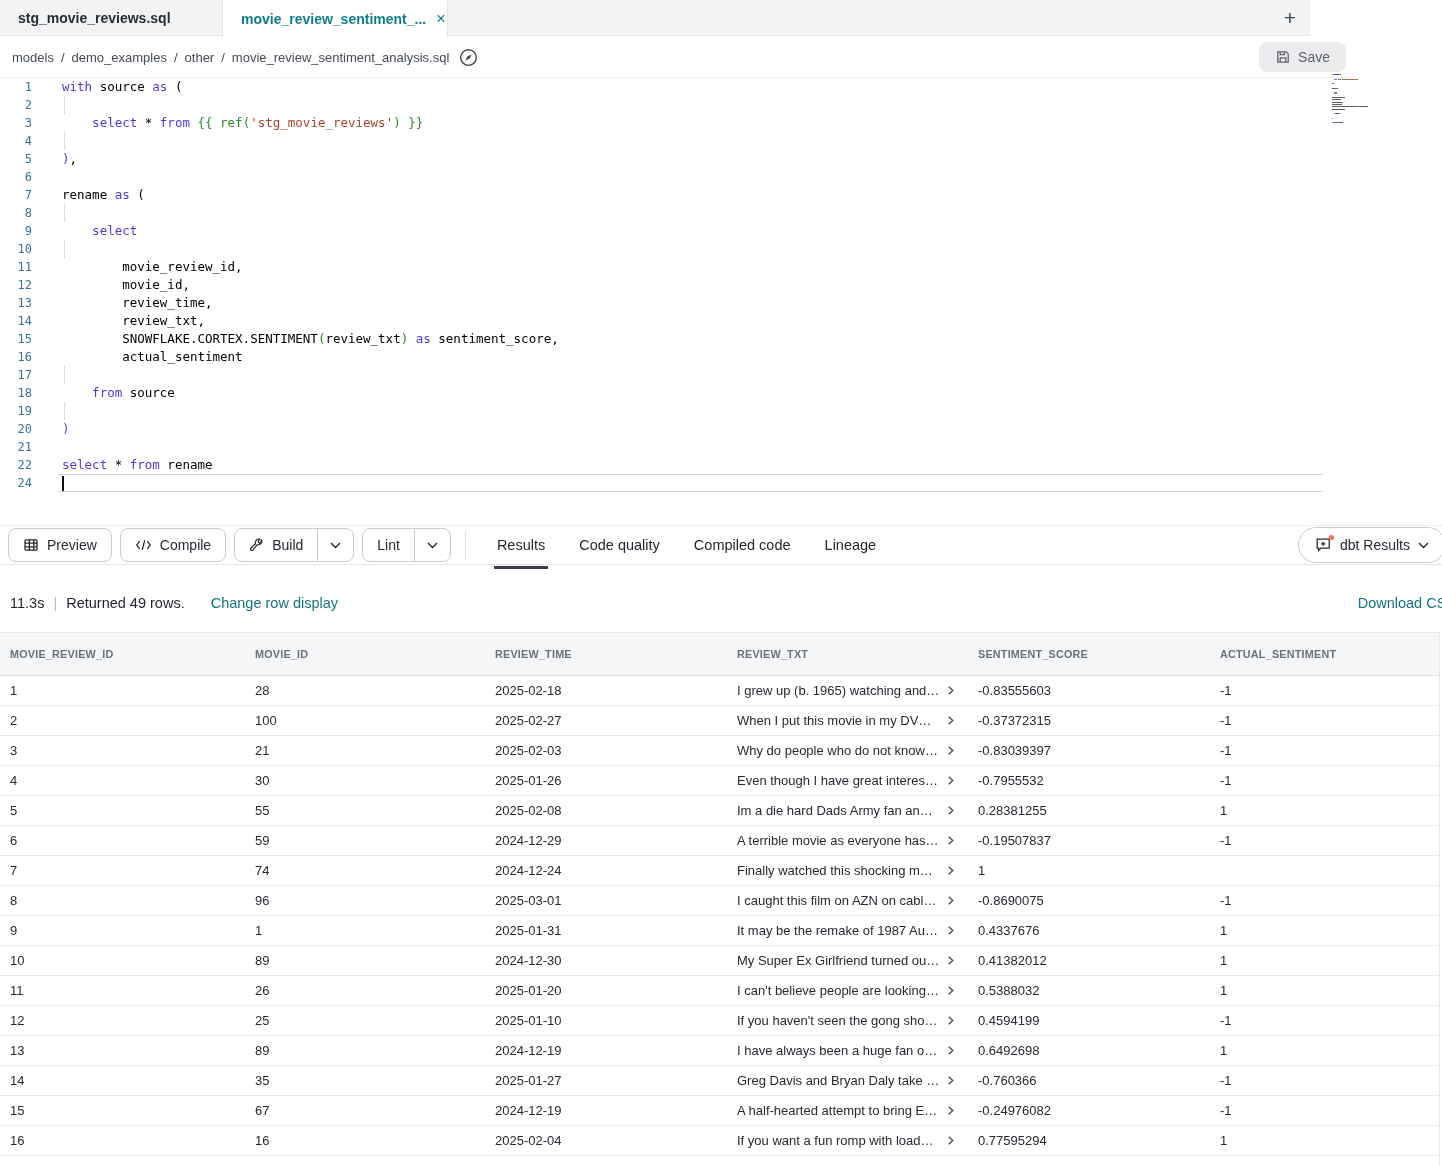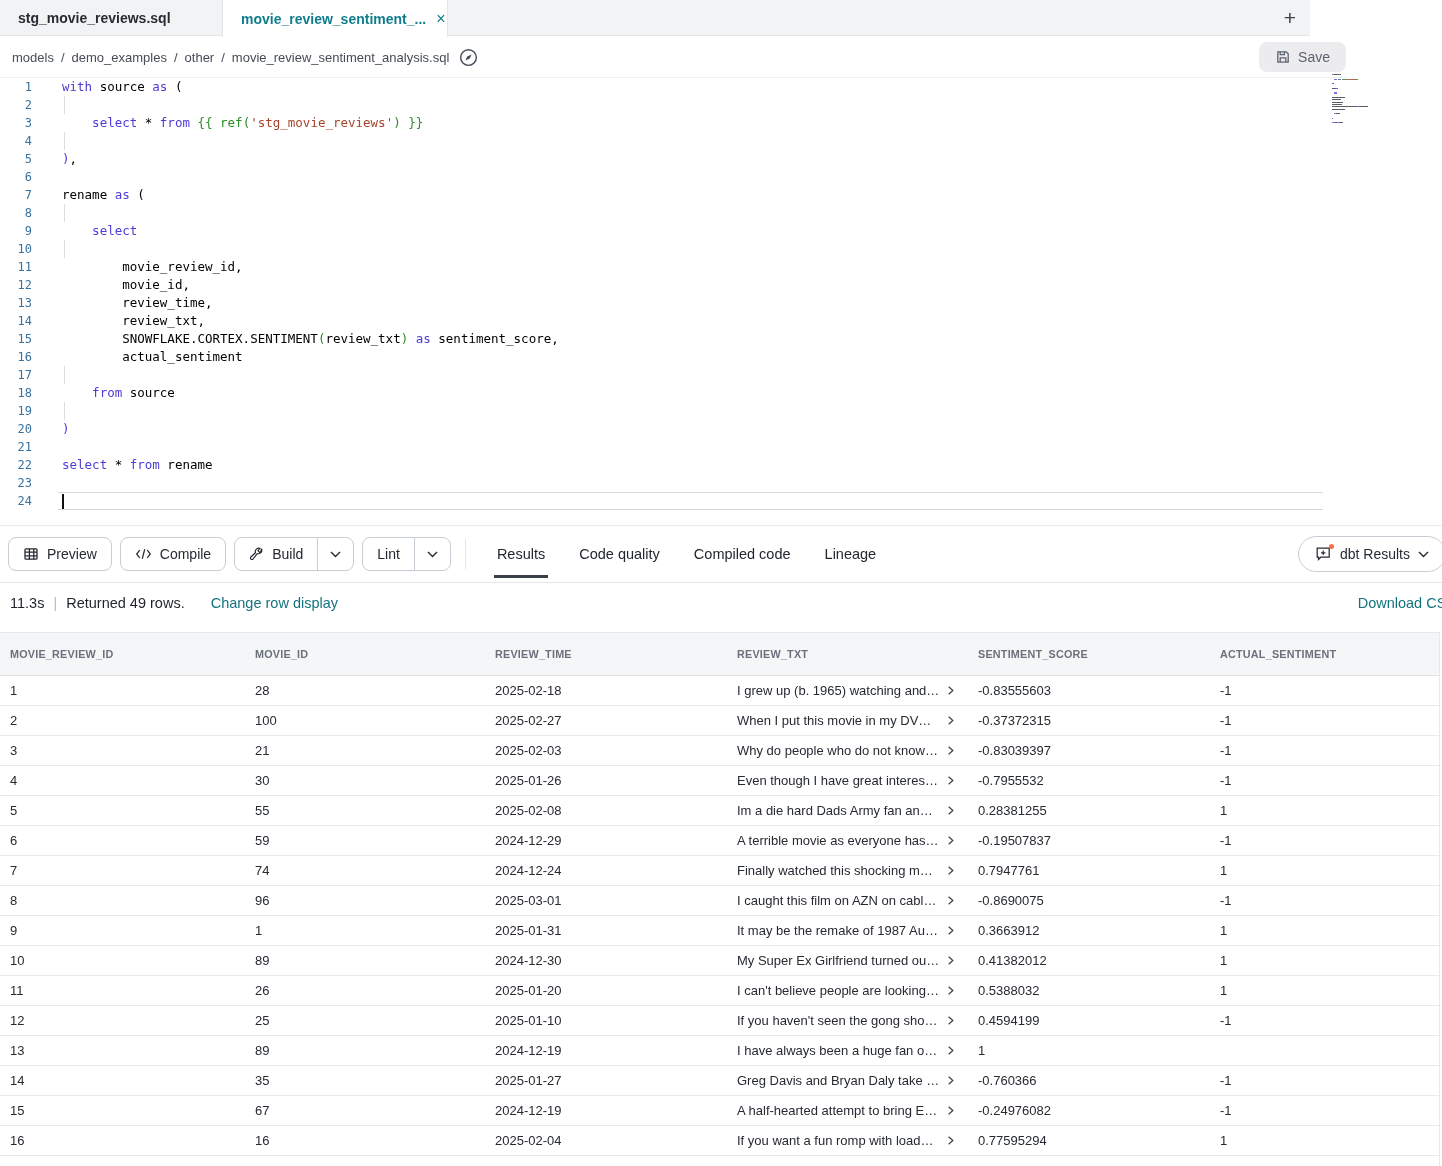--- a/index.html
+++ b/index.html
@@ -36,21 +36,21 @@
   .lc { position:relative; flex:1; padding-left:26px; }
   .lc.guide::before { content:""; position:absolute; left:28px; top:0; bottom:0; border-left:1px solid #dadde2; }
   .line.active .lc { margin-left:22px; padding-left:4px; max-width:1265px;
                      border-top:1px solid #d3d7dc; border-bottom:1px solid #d3d7dc; }
   .line.active .lc::after { content:""; position:absolute; left:4px; top:1px; width:1.5px; height:15px; background:#111; }
   .tk-k { color:#4b3cd6; } .tk-d { color:#000; } .tk-g { color:#2b8c26; } .tk-s { color:#a8442e; }
   .minimap { position:absolute; left:1332px; top:74px; width:78px; height:60px; }
   .mm-seg { position:absolute; height:1.2px; }
 
   
-  .actionbar { position:absolute; left:0; top:525px; width:1442px; height:58px; background:#fff;
+  .actionbar { position:absolute; left:0; top:525px; width:1442px; height:40px; background:#fff;
                border-top:1px solid #e9ebee; border-bottom:1px solid #e3e5e8;
                display:flex; align-items:center; padding-left:8px; }
   .btn { height:34px; background:#fff; border:1px solid #c7cdd5; border-radius:8px;
          display:inline-flex; align-items:center; gap:8px; padding:0 14px; font-size:14px;
          color:#262b33; font-family:inherit; cursor:pointer; margin-right:8px; white-space:nowrap; }
   .splitbtn { height:34px; border:1px solid #c7cdd5; border-radius:8px; display:inline-flex;
               align-items:stretch; margin-right:8px; overflow:hidden; background:#fff; }
   .splitbtn .main { display:inline-flex; align-items:center; gap:8px; padding:0 14px; font-size:14px; cursor:pointer; }
   .splitbtn .chev { display:inline-flex; align-items:center; padding:0 12px; border-left:1px solid #c7cdd5; cursor:pointer; }
   .vdiv { width:1px; height:30px; background:#e4e6e9; margin:0 14px 0 6px; }
@@ -145,21 +145,20 @@
       <div class="line"><div class="ln">13</div><div class="lc"><span class="tk-d">        review_time,</span></div></div>
       <div class="line"><div class="ln">14</div><div class="lc"><span class="tk-d">        review_txt,</span></div></div>
       <div class="line"><div class="ln">15</div><div class="lc"><span class="tk-d">        SNOWFLAKE.CORTEX.SENTIMENT</span><span class="tk-g">(</span><span class="tk-d">review_txt</span><span class="tk-g">)</span><span class="tk-d"> </span><span class="tk-k">as</span><span class="tk-d"> sentiment_score,</span></div></div>
       <div class="line"><div class="ln">16</div><div class="lc"><span class="tk-d">        actual_sentiment</span></div></div>
       <div class="line"><div class="ln">17</div><div class="lc guide"></div></div>
       <div class="line"><div class="ln">18</div><div class="lc"><span class="tk-d">    </span><span class="tk-k">from</span><span class="tk-d"> source</span></div></div>
       <div class="line"><div class="ln">19</div><div class="lc guide"></div></div>
       <div class="line"><div class="ln">20</div><div class="lc"><span class="tk-k">)</span></div></div>
       <div class="line"><div class="ln">21</div><div class="lc"></div></div>
       <div class="line"><div class="ln">22</div><div class="lc"><span class="tk-k">select</span><span class="tk-d"> * </span><span class="tk-k">from</span><span class="tk-d"> rename</span></div></div>
-      <div class="line"><div class="ln">23</div><div class="lc"></div></div>
       <div class="line active"><div class="ln">24</div><div class="lc"></div></div>
     </div>
   <div class="minimap" id="minimap">
       <div class="mm-seg" style="left: 0px; top: 0px; width: 2.2px; background: rgb(123, 116, 224);"></div>
       <div class="mm-seg" style="left: 2.2px; top: 0px; width: 4.4px; background: rgb(88, 93, 99);"></div>
       <div class="mm-seg" style="left: 6.6px; top: 0px; width: 1.1px; background: rgb(123, 116, 224);"></div>
       <div class="mm-seg" style="left: 7.7px; top: 0px; width: 1.1px; background: rgb(88, 93, 99);"></div>
       <div class="mm-seg" style="left: 2.2px; top: 4.6px; width: 3.3px; background: rgb(123, 116, 224);"></div>
       <div class="mm-seg" style="left: 5.5px; top: 4.6px; width: 1.65px; background: rgb(88, 93, 99);"></div>
       <div class="mm-seg" style="left: 7.15px; top: 4.6px; width: 2.2px; background: rgb(123, 116, 224);"></div>
@@ -388,21 +387,20 @@
           <div class="cell">
             <span class="rtxt-wrap">
               <span class="rtxt">Finally watched this shocking movie la…</span>
               <span class="expand">
                 <svg width="11" height="11" viewBox="0 0 12 12">
                   <path d="M4 2 L8.5 6 L4 10" fill="none" stroke="#3f454d" stroke-width="1.4"></path>
                 </svg>
               </span>
             </span>
           </div>
-          <div class="cell">0.7947761</div>
           <div class="cell">1</div>
         </div>
         <div class="grid trow">
           <div class="cell">8</div>
           <div class="cell">96</div>
           <div class="cell">2025-03-01</div>
           <div class="cell">
             <span class="rtxt-wrap">
               <span class="rtxt">I caught this film on AZN on cable. It s…</span>
               <span class="expand">
@@ -422,21 +420,21 @@
           <div class="cell">
             <span class="rtxt-wrap">
               <span class="rtxt">It may be the remake of 1987 Autumn'…</span>
               <span class="expand">
                 <svg width="11" height="11" viewBox="0 0 12 12">
                   <path d="M4 2 L8.5 6 L4 10" fill="none" stroke="#3f454d" stroke-width="1.4"></path>
                 </svg>
               </span>
             </span>
           </div>
-          <div class="cell">0.3663912</div>
+          <div class="cell">0.4337676</div>
           <div class="cell">1</div>
         </div>
         <div class="grid trow">
           <div class="cell">10</div>
           <div class="cell">89</div>
           <div class="cell">2024-12-30</div>
           <div class="cell">
             <span class="rtxt-wrap">
               <span class="rtxt">My Super Ex Girlfriend turned out to b…</span>
               <span class="expand">
@@ -490,20 +488,21 @@
           <div class="cell">
             <span class="rtxt-wrap">
               <span class="rtxt">I have always been a huge fan of "Hom…</span>
               <span class="expand">
                 <svg width="11" height="11" viewBox="0 0 12 12">
                   <path d="M4 2 L8.5 6 L4 10" fill="none" stroke="#3f454d" stroke-width="1.4"></path>
                 </svg>
               </span>
             </span>
           </div>
+          <div class="cell">0.6492698</div>
           <div class="cell">1</div>
         </div>
         <div class="grid trow">
           <div class="cell">14</div>
           <div class="cell">35</div>
           <div class="cell">2025-01-27</div>
           <div class="cell">
             <span class="rtxt-wrap">
               <span class="rtxt">Greg Davis and Bryan Daly take some …</span>
               <span class="expand">

